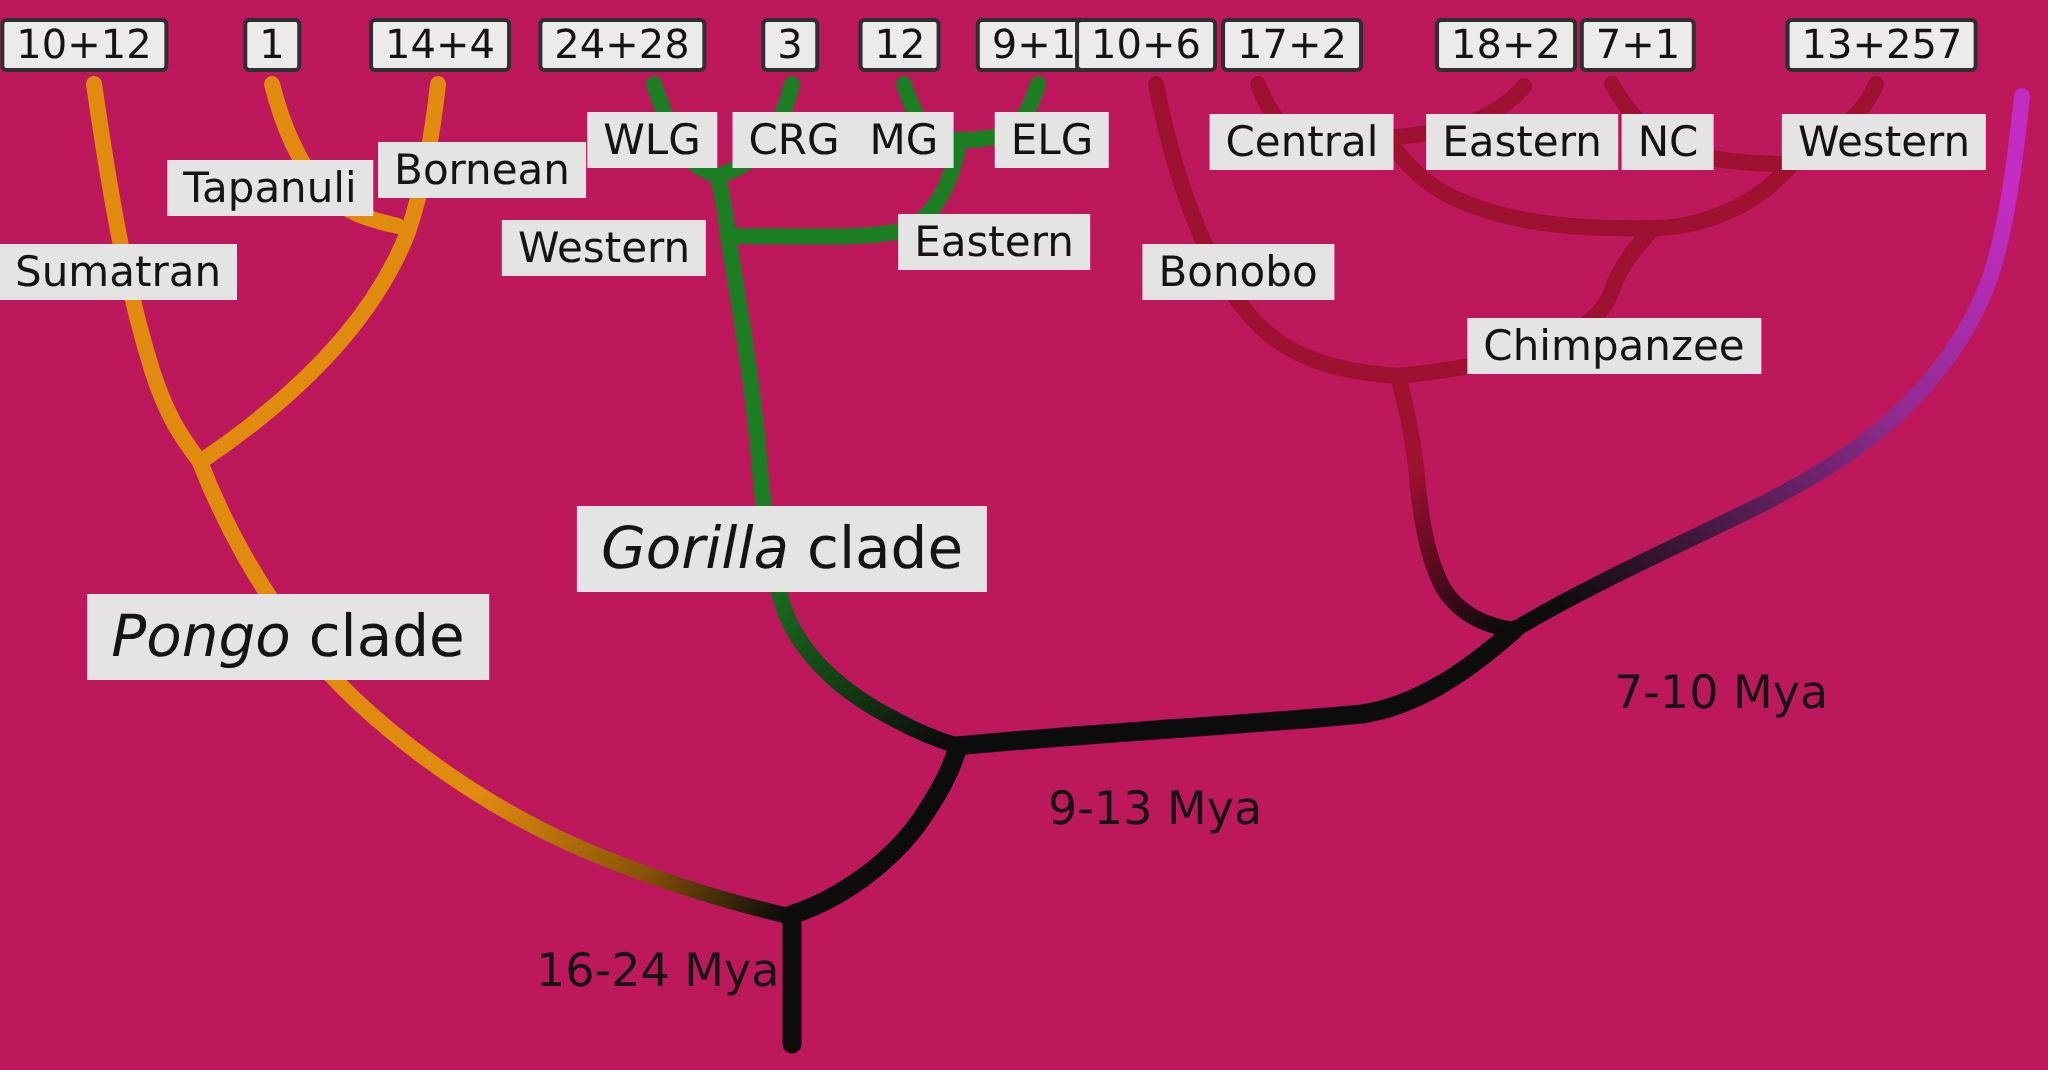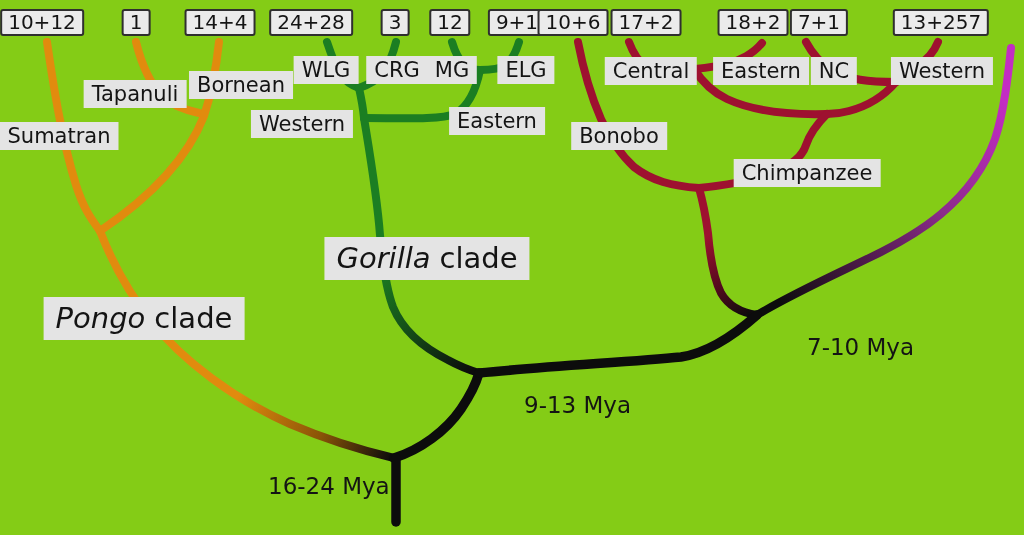--- a/index.html
+++ b/index.html
@@ -1,17 +1,17 @@
 <!DOCTYPE html>
 <html><head>
 <meta charset="utf-8">
 <style>
   html,body{margin:0;padding:0;background:#ffffff;}
   #figure{
-    position:relative;width:1024px;height:535px;background:#84cc16;overflow:hidden;
+    position:relative;width:1024px;height:535px;background:#be185d;overflow:hidden;
     font-family:"DejaVu Sans","Liberation Sans",sans-serif;color:#1a1a1a;
   }
   #tree-svg{position:absolute;left:0;top:0;}
   .lbl{position:absolute;white-space:nowrap;background:#e4e4e4;color:#141414;}
   .taxon{font-size:21px;line-height:1.15;padding:2px 8px;transform:translateX(-50%);}
   .countbox{
     font-size:20px;line-height:1.15;padding:0 6px;background:#ebebeb;
     border:2px solid #2f2f2f;border-radius:3px;transform:translateX(-50%);
   }
   .clade{font-size:29px;line-height:1.2;padding:4px 12px;transform:translateX(-50%);}
@@ -106,21 +106,21 @@
   <div class="lbl taxon" style="left:834px;top:57px;">NC</div>
   <div class="lbl taxon" style="left:942px;top:57px;">Western</div>
   <div class="lbl taxon" style="left:241px;top:71px;">Bornean</div>
   <div class="lbl taxon" style="left:135px;top:80px;">Tapanuli</div>
   <div class="lbl taxon" style="left:497px;top:107px;">Eastern</div>
   <div class="lbl taxon" style="left:302px;top:110px;">Western</div>
   <div class="lbl taxon" style="left:59px;top:122px;">Sumatran</div>
   <div class="lbl taxon" style="left:619px;top:122px;">Bonobo</div>
   <div class="lbl taxon" style="left:807px;top:149px;margin-top:10px;">Chimpanzee</div>
 
-  <div class="lbl clade" style="left:391px;top:237px;margin-left:36px;">
+  <div class="lbl clade" style="left:391px;top:253px;">
     <span class="genus">Gorilla</span><span class="suffix">clade</span>
   </div>
   <div class="lbl clade" style="left:144px;top:297px;">
     <span class="genus">Pongo</span><span class="suffix">clade</span>
   </div>
 
   <div class="mya" style="left:783px;top:334px;margin-left:24px;">7-10 Mya</div>
   <div class="mya" style="left:524px;top:392px;">9-13 Mya</div>
   <div class="mya" style="left:268px;top:473px;">16-24 Mya</div>
 

